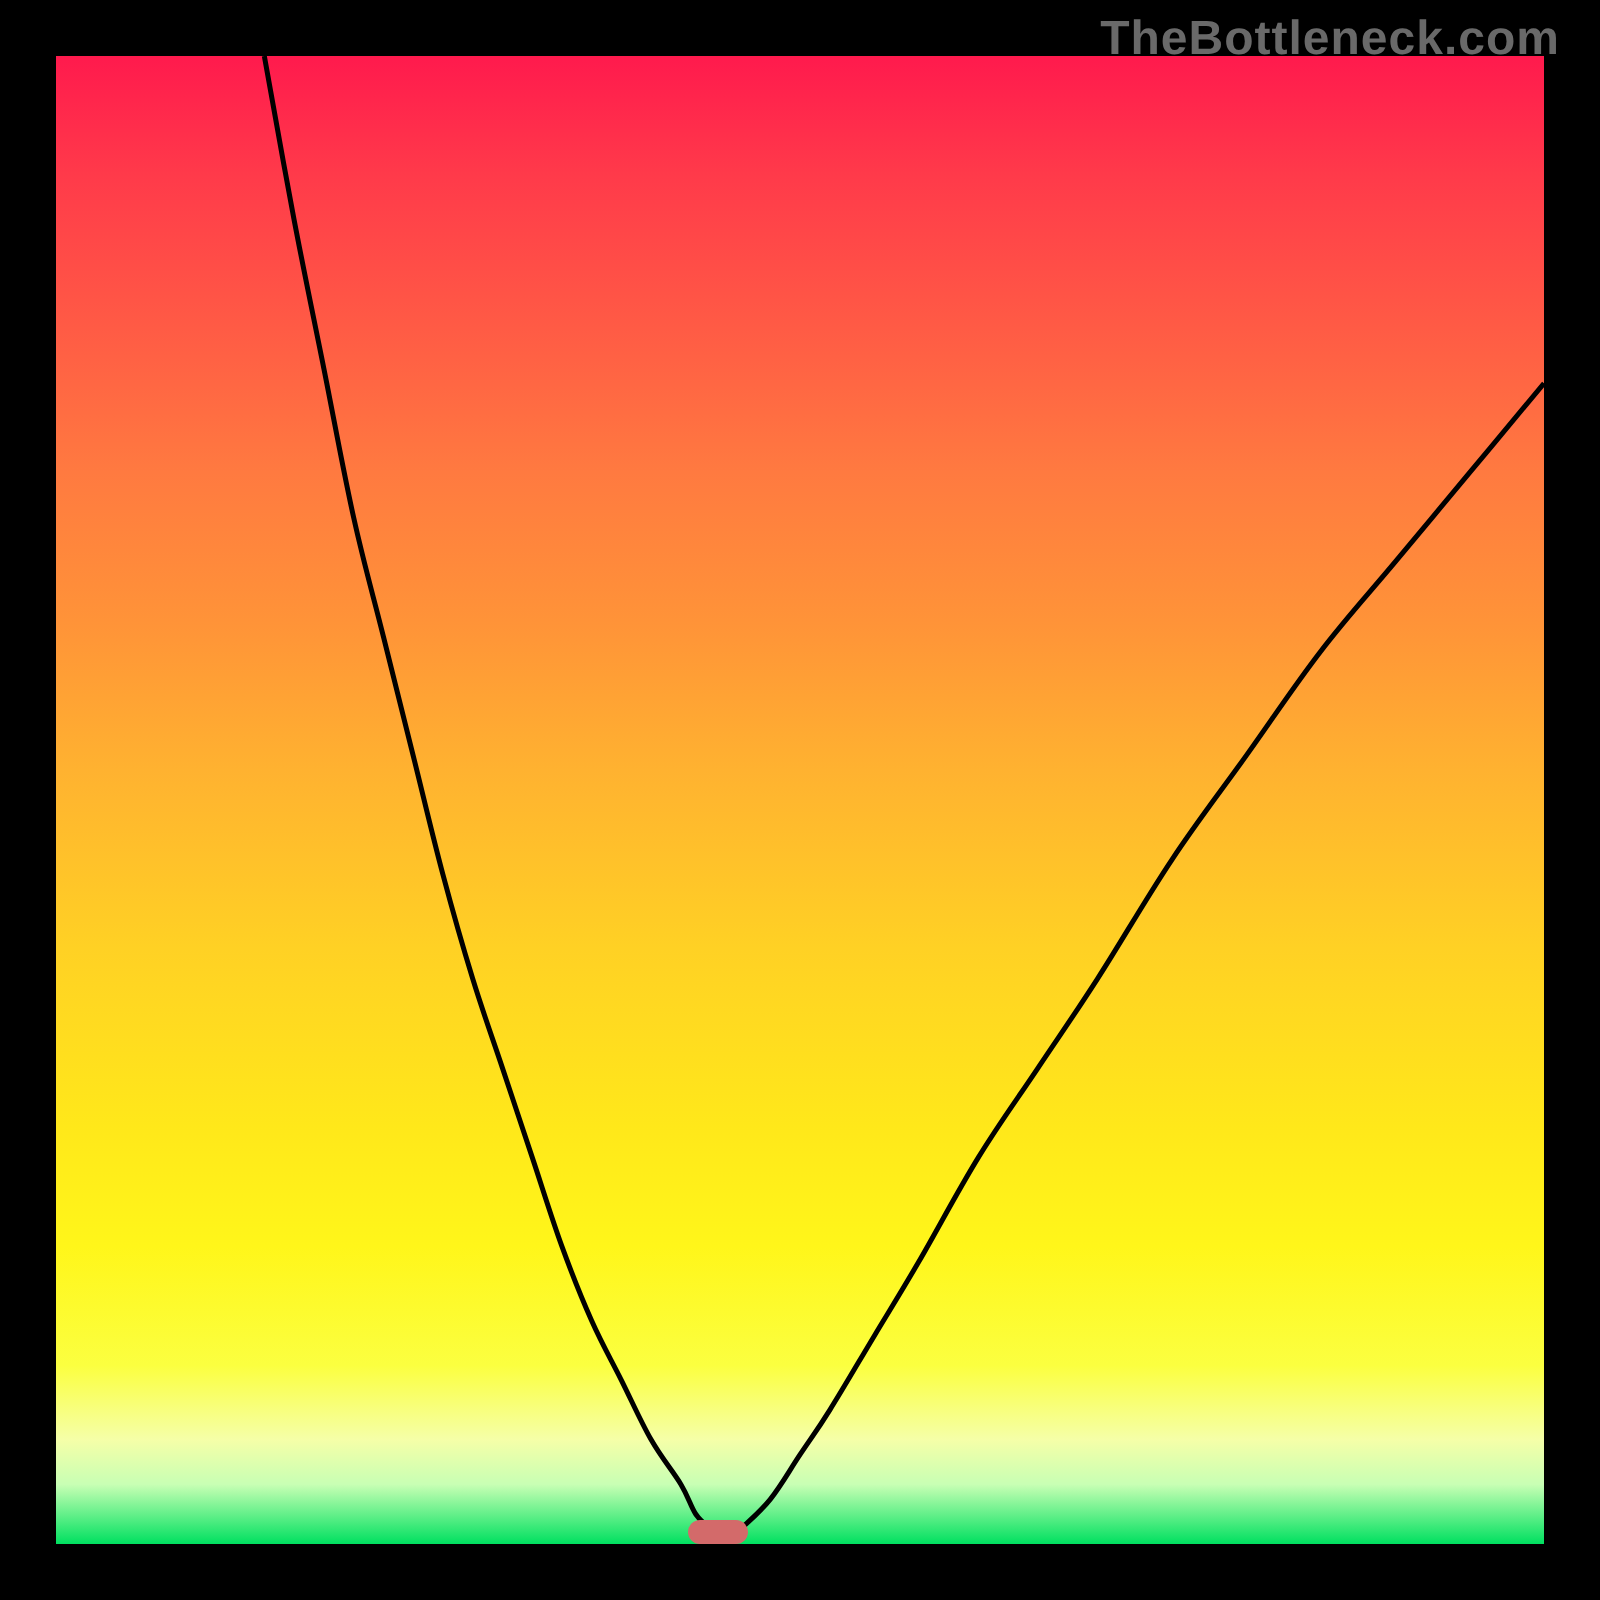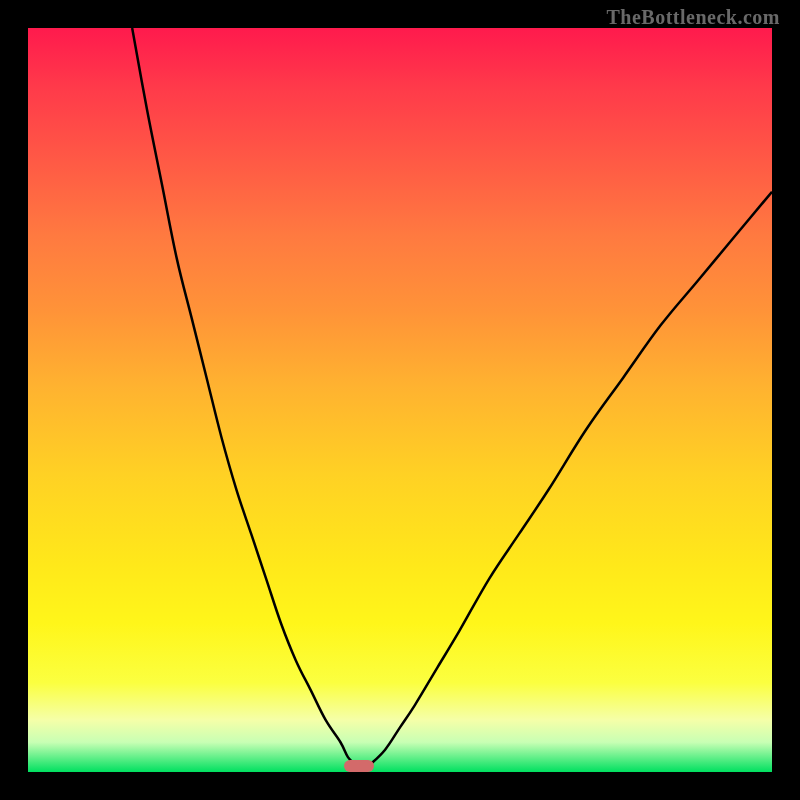--- a/index.html
+++ b/index.html
@@ -7,22 +7,22 @@
   .frame {
     position: relative;
     width: 800px;
     height: 800px;
     background: #000;
   }
   .watermark {
     position: absolute;
     top: 6px;
     right: 20px;
-    font-family: Liberation Serif, serif;
-    font-size: 20px;
+    font-family: Liberation Sans, sans-serif;
+    font-size: 24px;
     font-weight: 600;
     color: #696969;
     letter-spacing: 0.5px;
     z-index: 10;
   }
   .plot {
     position: absolute;
     left: 28px;
     top: 28px;
     width: 744px;

